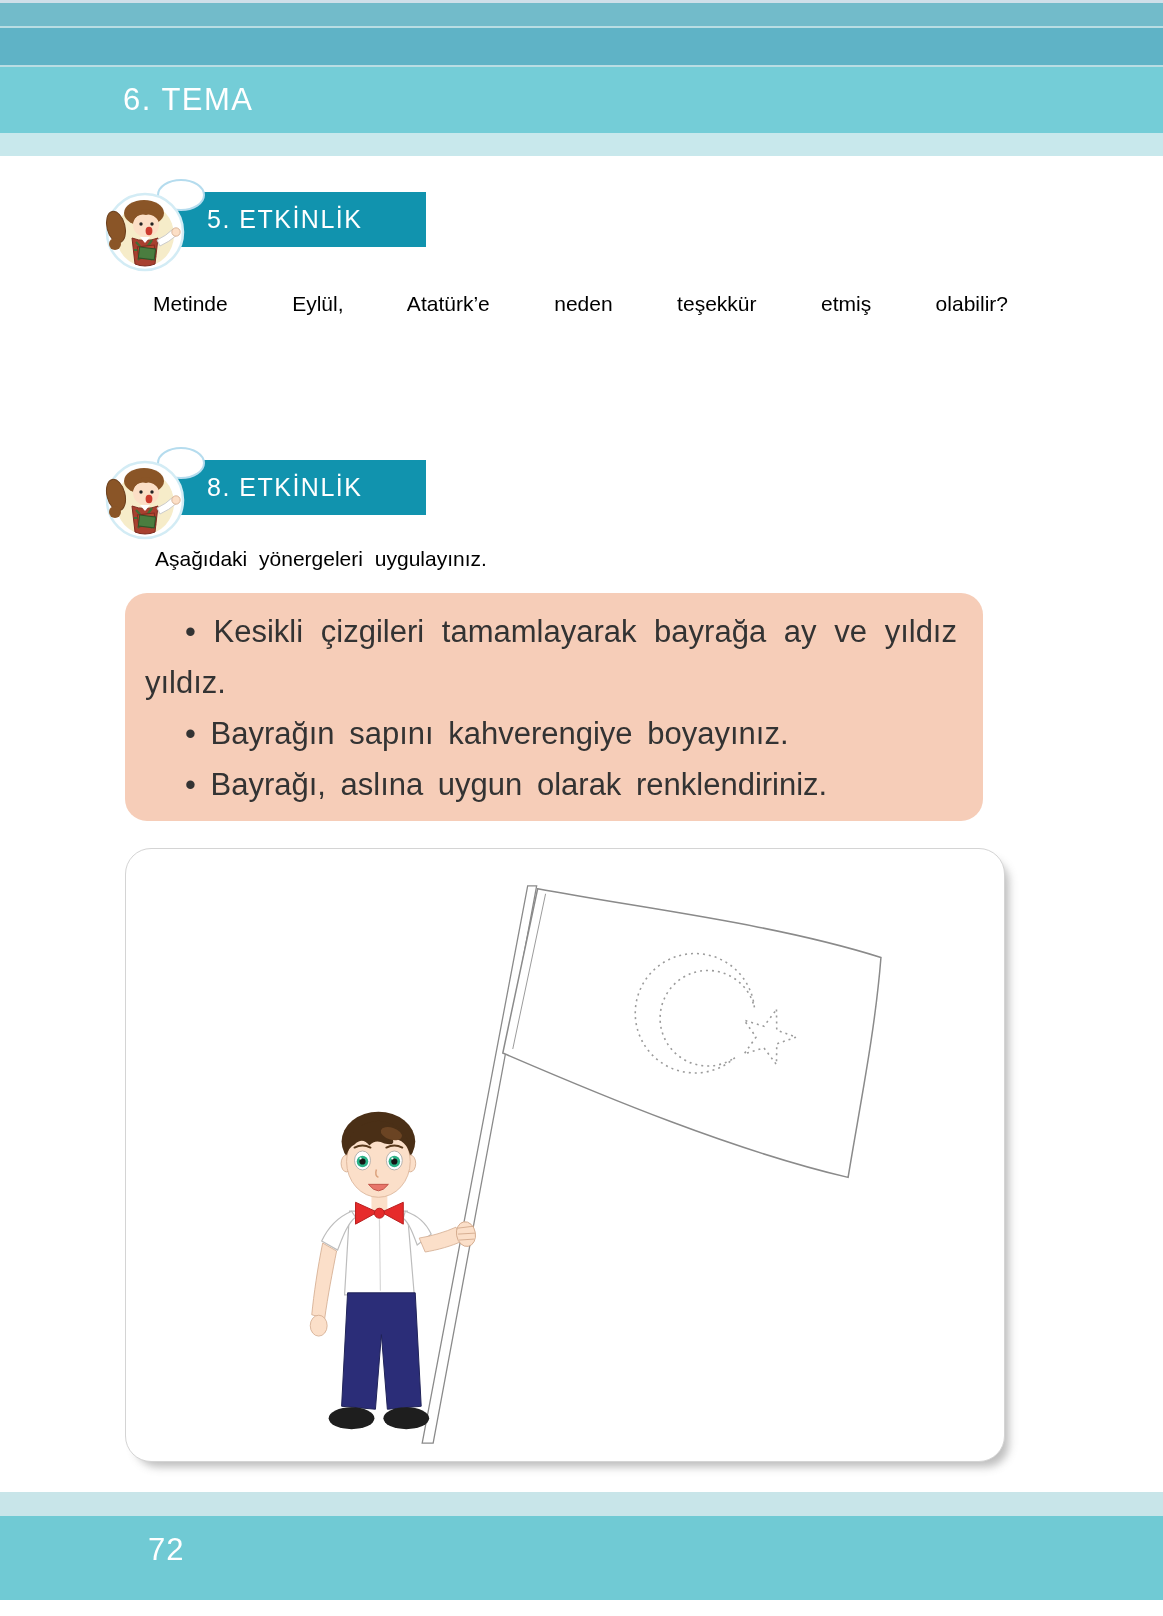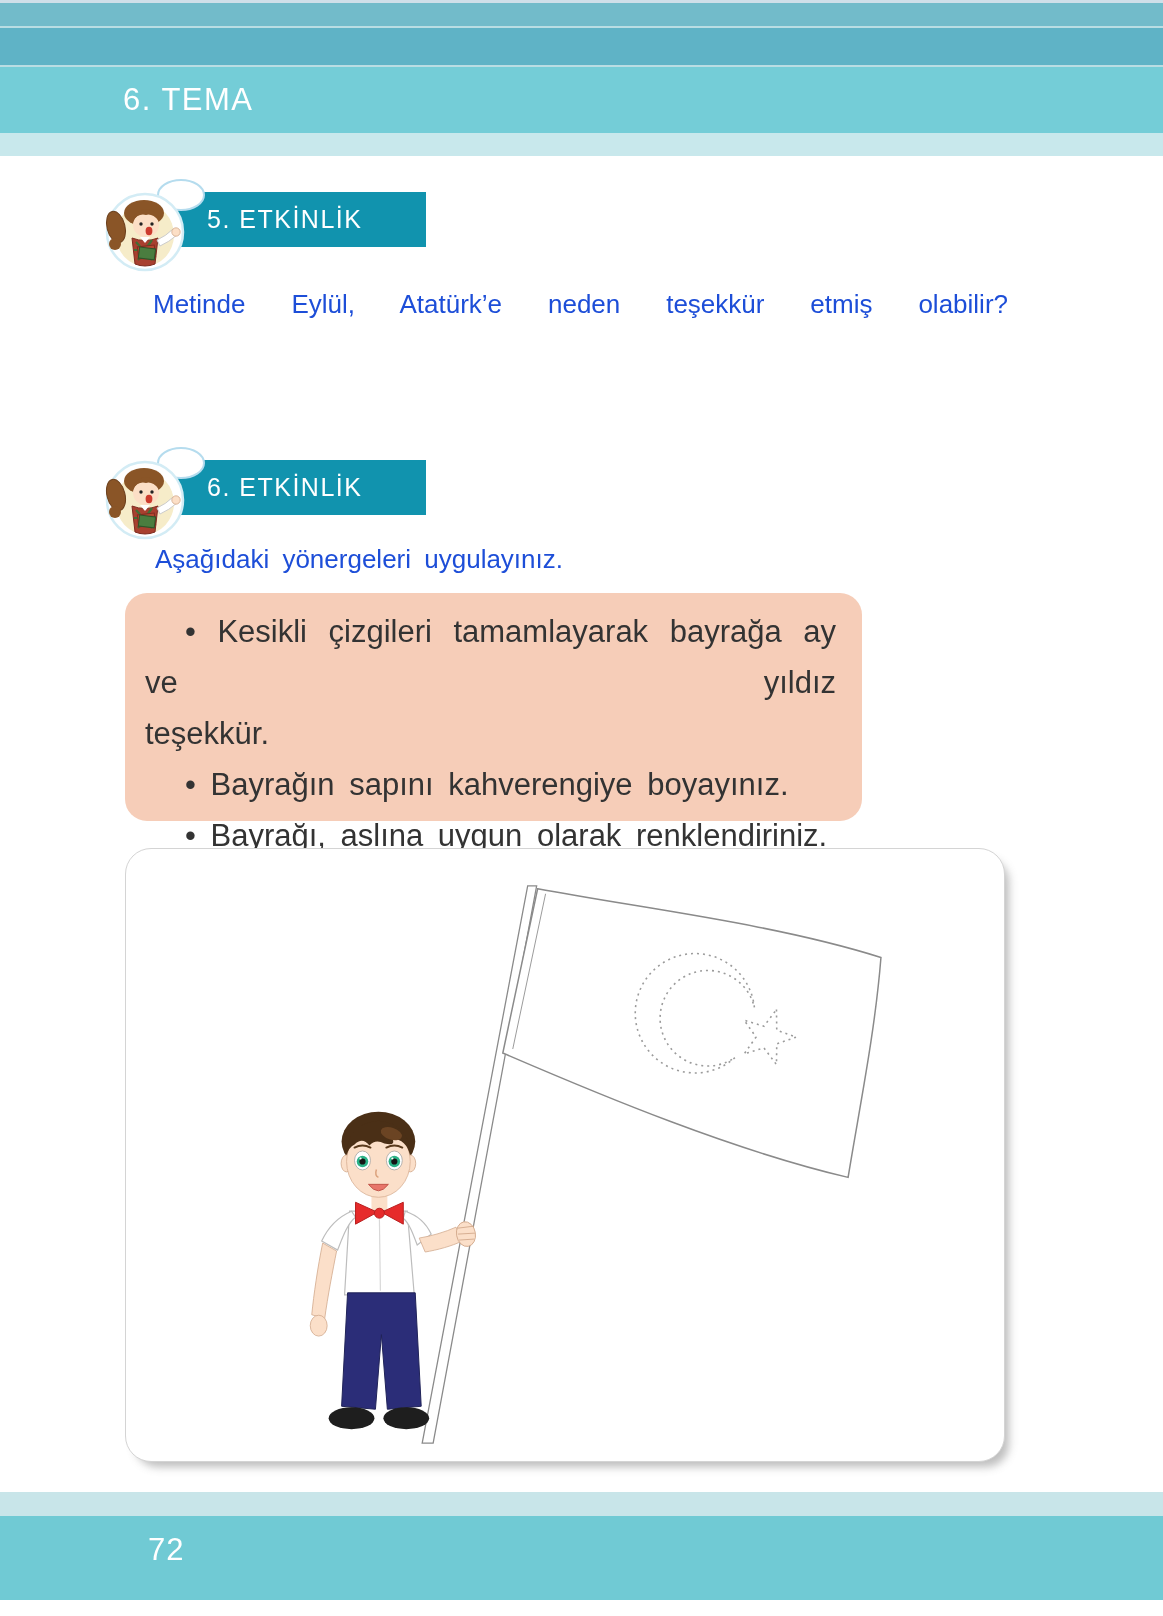--- a/index.html
+++ b/index.html
@@ -19,28 +19,28 @@
     color:#ffffff;font-size:31px;letter-spacing:1.5px;font-weight:400;
   }
   
   .banner{position:absolute;left:165px;width:261px;height:55px;background:#1193ae;}
   .banner-label{
     display:block;padding-left:42px;line-height:55px;color:#ffffff;
     font-size:25px;letter-spacing:1.5px;white-space:nowrap;
   }
   .mascot{position:absolute;left:100px;width:122px;height:102px;z-index:3;}
   
-  .body-text{font-size:26px;line-height:48px;color:#1d4ed8;word-spacing:6px;}
+  .body-text{font-size:21px;line-height:48px;color:#000000;word-spacing:6px;}
   .para5{position:absolute;left:125px;top:280px;width:883px;}
   .line-justify{text-align:justify;text-align-last:justify;}
   .indent28{text-indent:28px;}
   .intro6{position:absolute;left:125px;top:535px;width:883px;padding-left:30px;box-sizing:border-box;}
   
   .note-box{
-    position:absolute;left:125px;top:593px;width:737px;height:228px;
+    position:absolute;left:125px;top:593px;width:858px;height:228px;
     background:#f6cdb8;border-radius:22px;box-sizing:border-box;
     padding:13px 26px 0 20px;
   }
   .note-line{font-size:31px;line-height:51px;color:#333333;word-spacing:6px;}
   .indent40{text-indent:40px;}
   
   .art-box{
     position:absolute;left:125px;top:848px;width:880px;height:614px;
     background:#ffffff;border:1.5px solid #d4d4d4;border-radius:26px;box-sizing:border-box;
     box-shadow:7px 8px 9px -3px rgba(110,110,110,0.45);
@@ -91,21 +91,21 @@
       <rect x="38" y="72" width="17" height="12" fill="#b5482f" stroke="#7e2c20" stroke-width="1" transform="rotate(-7 46 78)"></rect>
       <rect x="39" y="74" width="16" height="11" fill="#4a7d3f" stroke="#2f5429" stroke-width="1" transform="rotate(7 47 79)"></rect>
     </svg>
   </div>
 
   <div class="para5 body-text">
     <div class="line-justify indent28">Metinde Eylül, Atatürk’e neden teşekkür etmiş olabilir?</div>
   </div>
 
   <div class="banner" style="top:460px;">
-    <span class="banner-label">6. ETKİNLİK</span>
+    <span class="banner-label">8. ETKİNLİK</span>
   </div>
   <div class="mascot" style="top:442px;">
     <svg width="122" height="102" viewBox="0 0 122 102">
       <ellipse cx="81" cy="21" rx="23" ry="15" fill="#ffffff" stroke="#b5dcee" stroke-width="2"></ellipse>
       <path d="M66 31 C62 40 55 46 48 49 C59 45 68 38 72 33 Z" fill="#ffffff" stroke="#b5dcee" stroke-width="1.5"></path>
       <circle cx="45" cy="58" r="38" fill="#ffffff" stroke="#d3ecf5" stroke-width="2.5"></circle>
       <ellipse cx="45" cy="61" rx="29" ry="31" fill="#f6ecc9"></ellipse>
       <ellipse cx="16" cy="53" rx="9" ry="16" fill="#8a5527" stroke="#6b3f1c" stroke-width="1" transform="rotate(-14 16 53)"></ellipse>
       <circle cx="15" cy="70" r="6" fill="#8a5527"></circle>
       <ellipse cx="44" cy="39" rx="20" ry="13" fill="#8a5527"></ellipse>
@@ -121,21 +121,21 @@
       <circle cx="76" cy="58" r="4.2" fill="#fcdfc6" stroke="#d2a98c" stroke-width="0.8"></circle>
       <rect x="38" y="72" width="17" height="12" fill="#b5482f" stroke="#7e2c20" stroke-width="1" transform="rotate(-7 46 78)"></rect>
       <rect x="39" y="74" width="16" height="11" fill="#4a7d3f" stroke="#2f5429" stroke-width="1" transform="rotate(7 47 79)"></rect>
     </svg>
   </div>
 
   <div class="intro6 body-text">Aşağıdaki yönergeleri uygulayınız.</div>
 
   <div class="note-box">
     <div class="note-line line-justify indent40">• Kesikli çizgileri tamamlayarak bayrağa ay ve yıldız</div>
-    <div class="note-line">teşekkür.</div>
+    <div class="note-line">yıldız.</div>
     <div class="note-line indent40">• Bayrağın sapını kahverengiye boyayınız.</div>
     <div class="note-line indent40">• Bayrağı, aslına uygun olarak renklendiriniz.</div>
   </div>
 
   <div class="art-box">
     <svg width="877" height="611" viewBox="0 0 880 614">
 
       <polygon points="403,37 412,37 308,597 297,597" fill="#ffffff" stroke="#8a8a8a" stroke-width="1.3"></polygon>
 
       <path d="M413 40 C520 60 650 75 758 109 C752 185 736 262 725 330 C610 303 480 249 378 205 Z" fill="#ffffff" stroke="#8a8a8a" stroke-width="1.5"></path>

